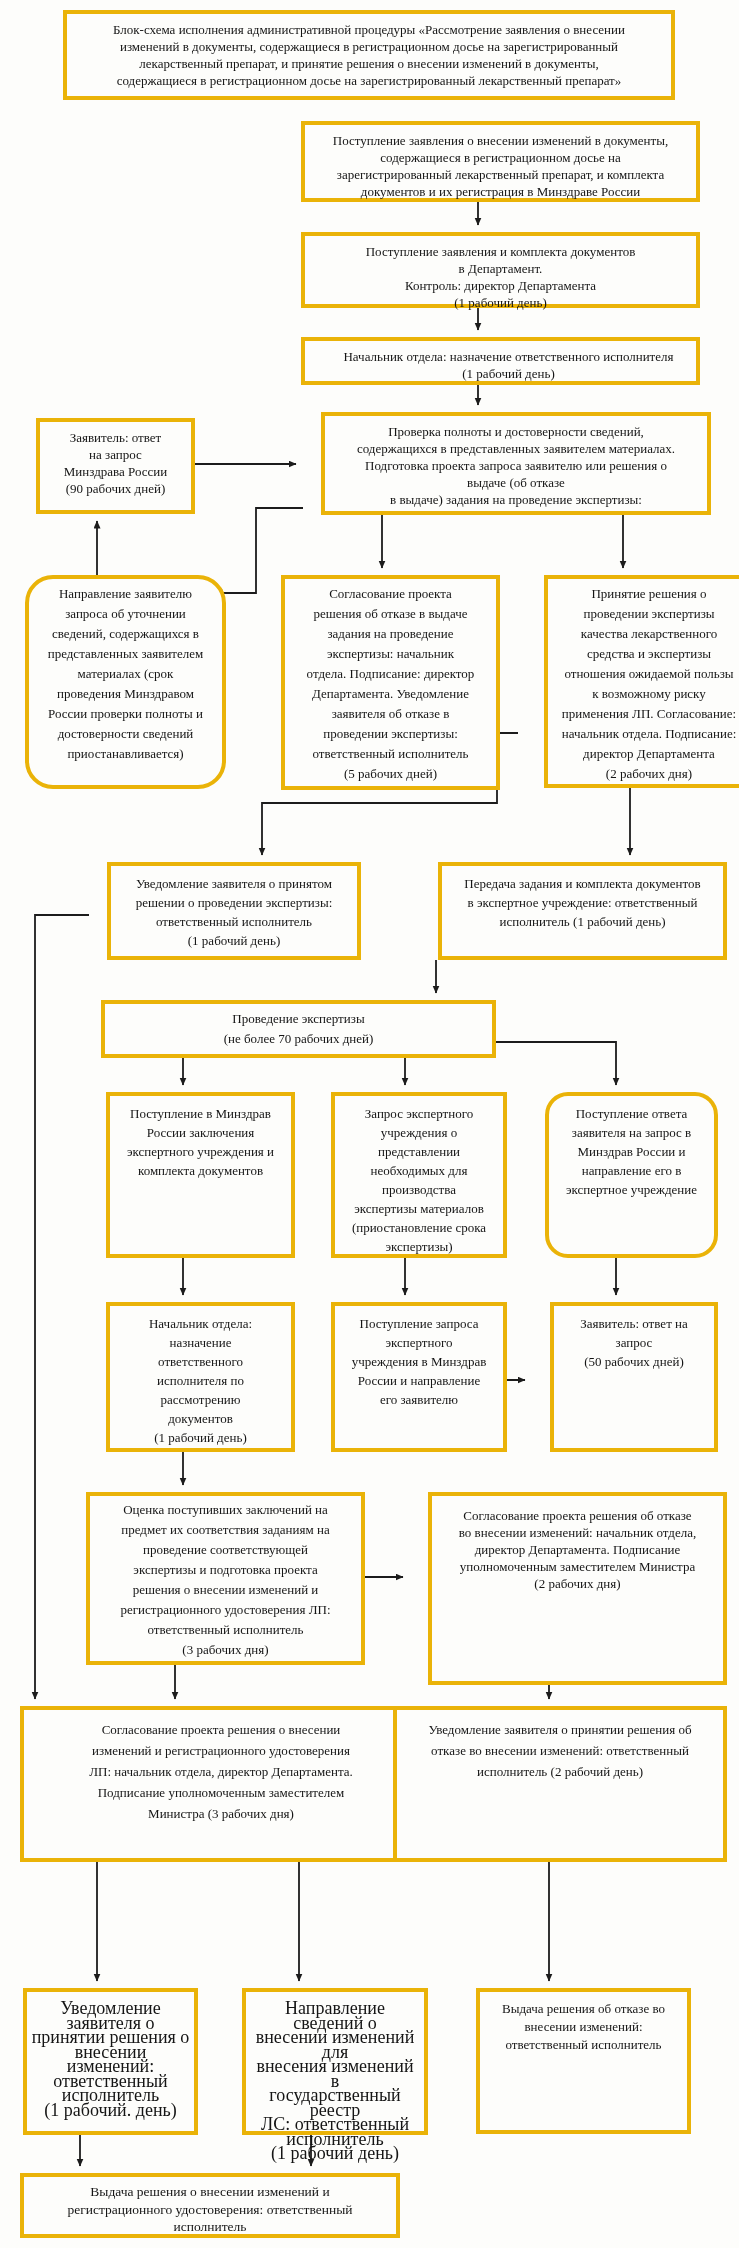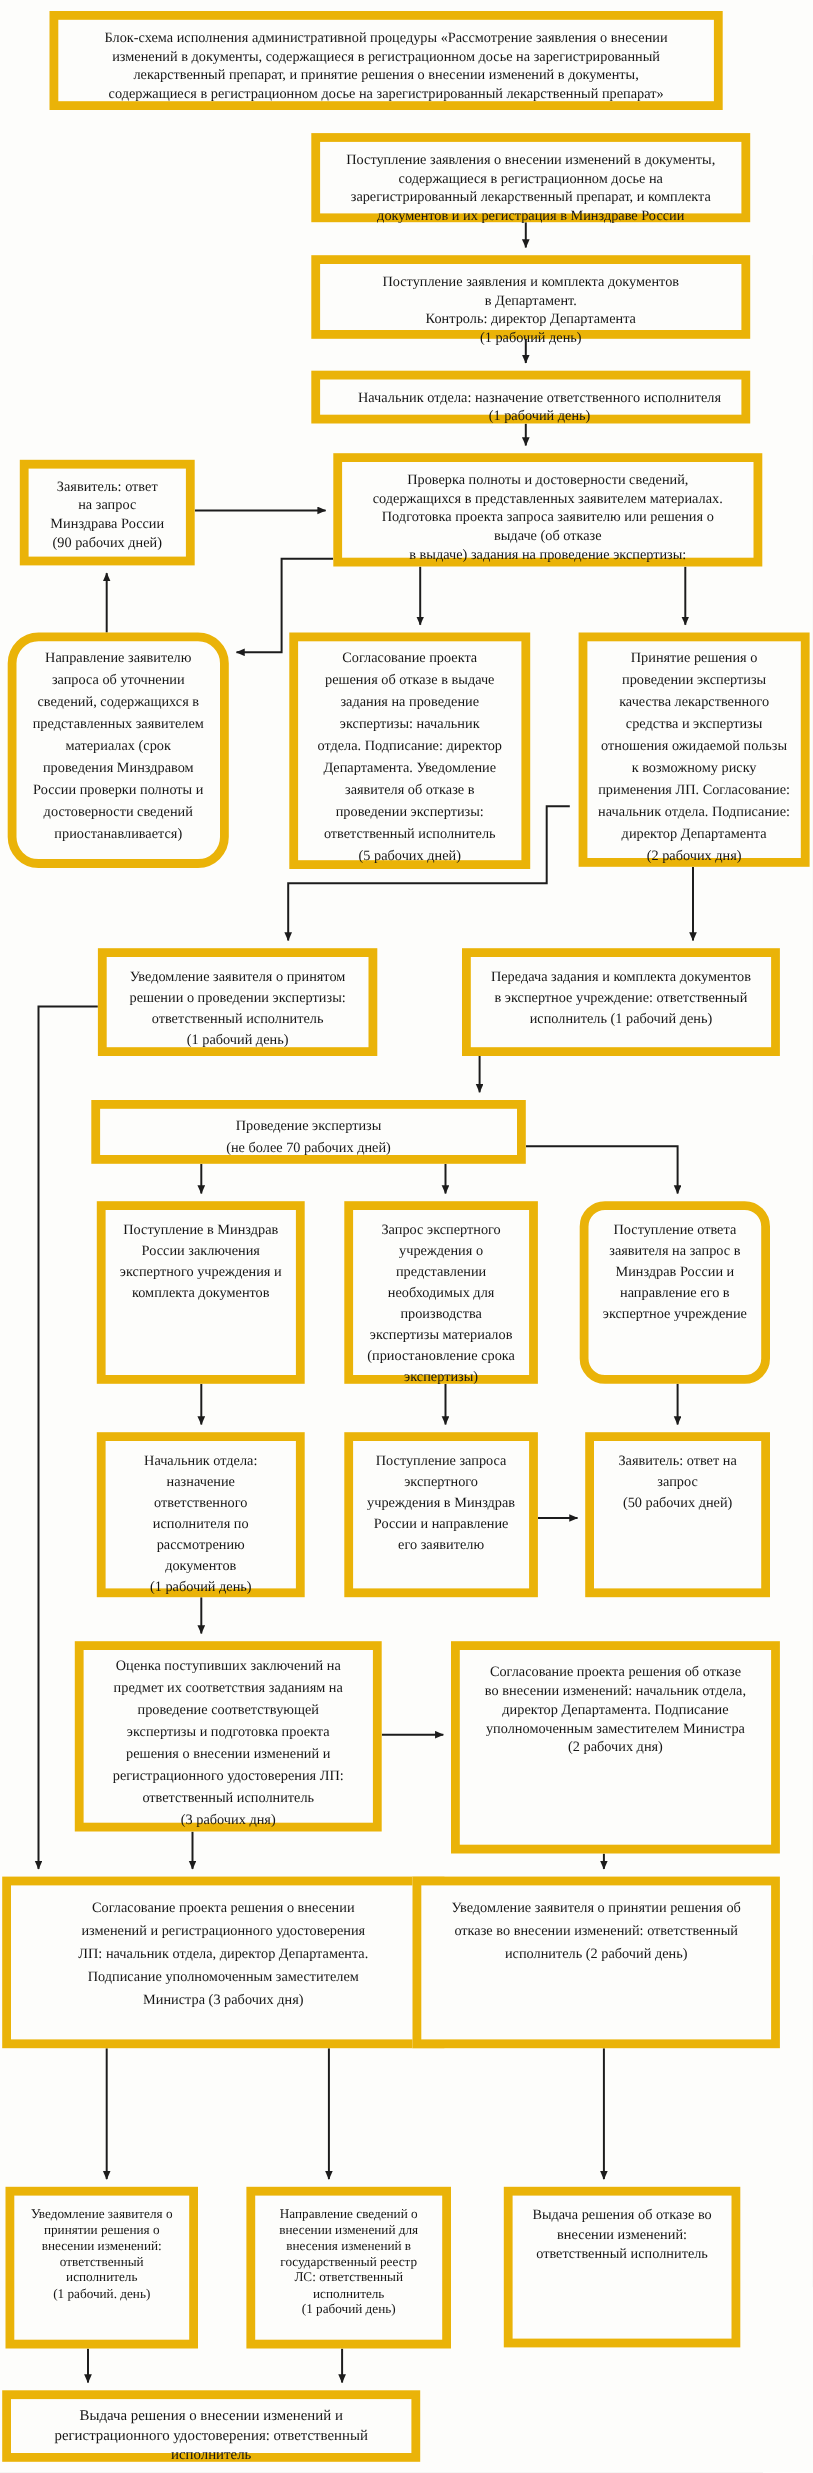--- a/index.html
+++ b/index.html
@@ -6,28 +6,28 @@
   .page {
     position:relative; width:739px; height:2248px; margin:0 auto;
     background:#fdfdfb;
     font-family:"Liberation Serif","DejaVu Serif",serif;
     color:#151515;
   }
   .edges { position:absolute; left:0; top:0; width:739px; height:2248px; }
   .edges line, .edges polyline { stroke:#1c1c1c; stroke-width:1.8; fill:none; }
   .node {
     position:absolute; box-sizing:border-box;
-    border:8px solid #eab308; background:#fdfdfb;
+    border:4px solid #eab308; background:#fdfdfb;
     text-align:center; white-space:pre-line;
-    font-size:13px; line-height:17px; padding:7px 4px 2px;
+    font-size:13px; line-height:17px; padding:7px 4px 2px;margin-left:18px;
   }
   .lh19 { line-height:19px; padding-top:8px; }
   .lh20 { line-height:20px; padding-top:5px; }
   .lh21 { line-height:21px; padding-top:9px; }
-  .sm   { font-size:12px; line-height:14.5px; padding-top:9px; }
+  .sm   { font-size:18px; line-height:14.5px; padding-top:9px; }
   .b3t  { line-height:18px; padding-top:8px; }
   .fin  { font-size:13.5px; line-height:17.5px; padding-top:6px; }
 </style>
 </head>
 <body>
 
 <div class="page">
 
   <svg class="edges" width="739" height="2248" viewBox="0 0 739 2248">
     <defs>

